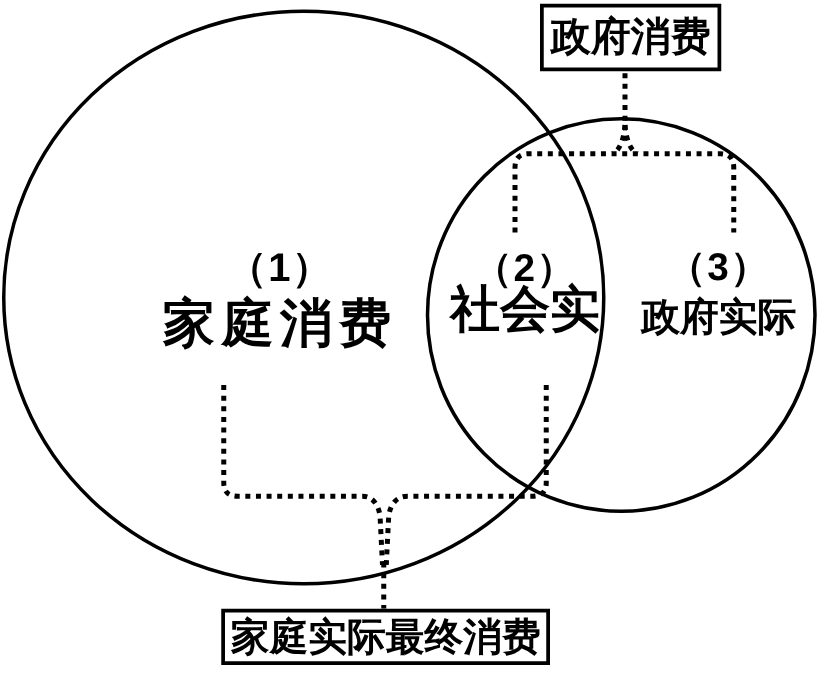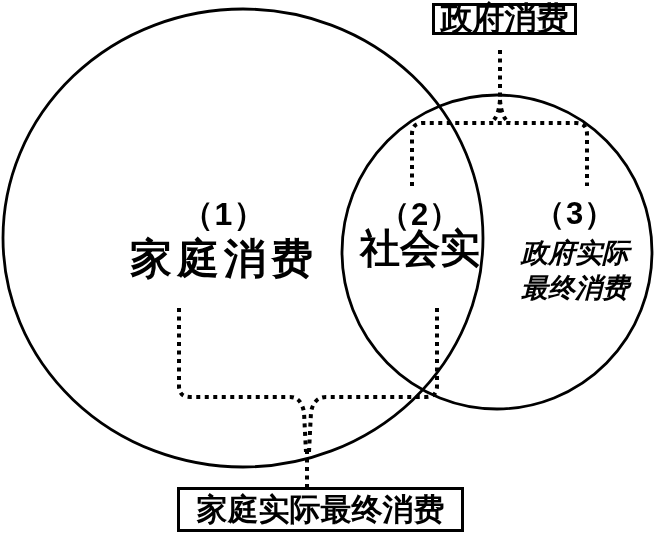--- a/index.html
+++ b/index.html
@@ -18,32 +18,32 @@
     position: absolute;
     text-align: center;
     transform: translateX(-50%);
     white-space: nowrap;
   }
   .label .num   { font-size: 31px; line-height: 44px; letter-spacing: 1px; }
   .label .line  { font-size: 40px; line-height: 35px; }
   .label1 .num  { font-size: 32px; line-height: 44px; }
   .label1 .line { font-size: 42px; line-height: 46px; letter-spacing: 5px; }
   .label2 .num  { line-height: 33px; }
-  .label3 .line { font-size: 27px; font-style: italic; }
+  .label3 .line { font-size: 31px; }
   .callout-box {
     position: absolute;
     box-sizing: border-box;
     border: 3px solid #000000;
     background: #ffffff;
     display: flex;
     align-items: center;
     justify-content: center;
   }
-  .box-top    { left: 432px; top: 3px;   width: 145px; height: 32px; font-size: 32px; }
-  .box-bottom { left: 177px; top: 487px; width: 287px; height: 45px; font-size: 31px; }
+  .box-top    { left: 432px; top: 3px;   width: 145px; height: 54px; font-size: 32px; }
+  .box-bottom { left: 177px; top: 487px; width: 263px; height: 45px; font-size: 31px; }
 </style>
 </head>
 <body>
 
 <div class="stage">
 
   <svg width="660" height="548" viewBox="0 0 660 548">
 
     <ellipse cx="243" cy="238" rx="240" ry="229" fill="none" stroke="#000000" stroke-width="2.8"></ellipse>
     <ellipse cx="497" cy="252" rx="155" ry="157" fill="none" stroke="#000000" stroke-width="2.8"></ellipse>
@@ -71,20 +71,19 @@
   </div>
 
   <div class="label label2" style="left:420px; top:198px;">
     <div class="num">（2）</div>
     <div class="line">社会实</div>
   </div>
 
   <div class="label label3" style="left:575px; top:192px;">
     <div class="num">（3）</div>
     <div class="line">政府实际</div>
-    <div class="line">最终消费</div>
   </div>
 
   <div class="callout-box box-bottom">
     <span>家庭实际最终消费</span>
   </div>
 
 </div>
 
 </body></html>

